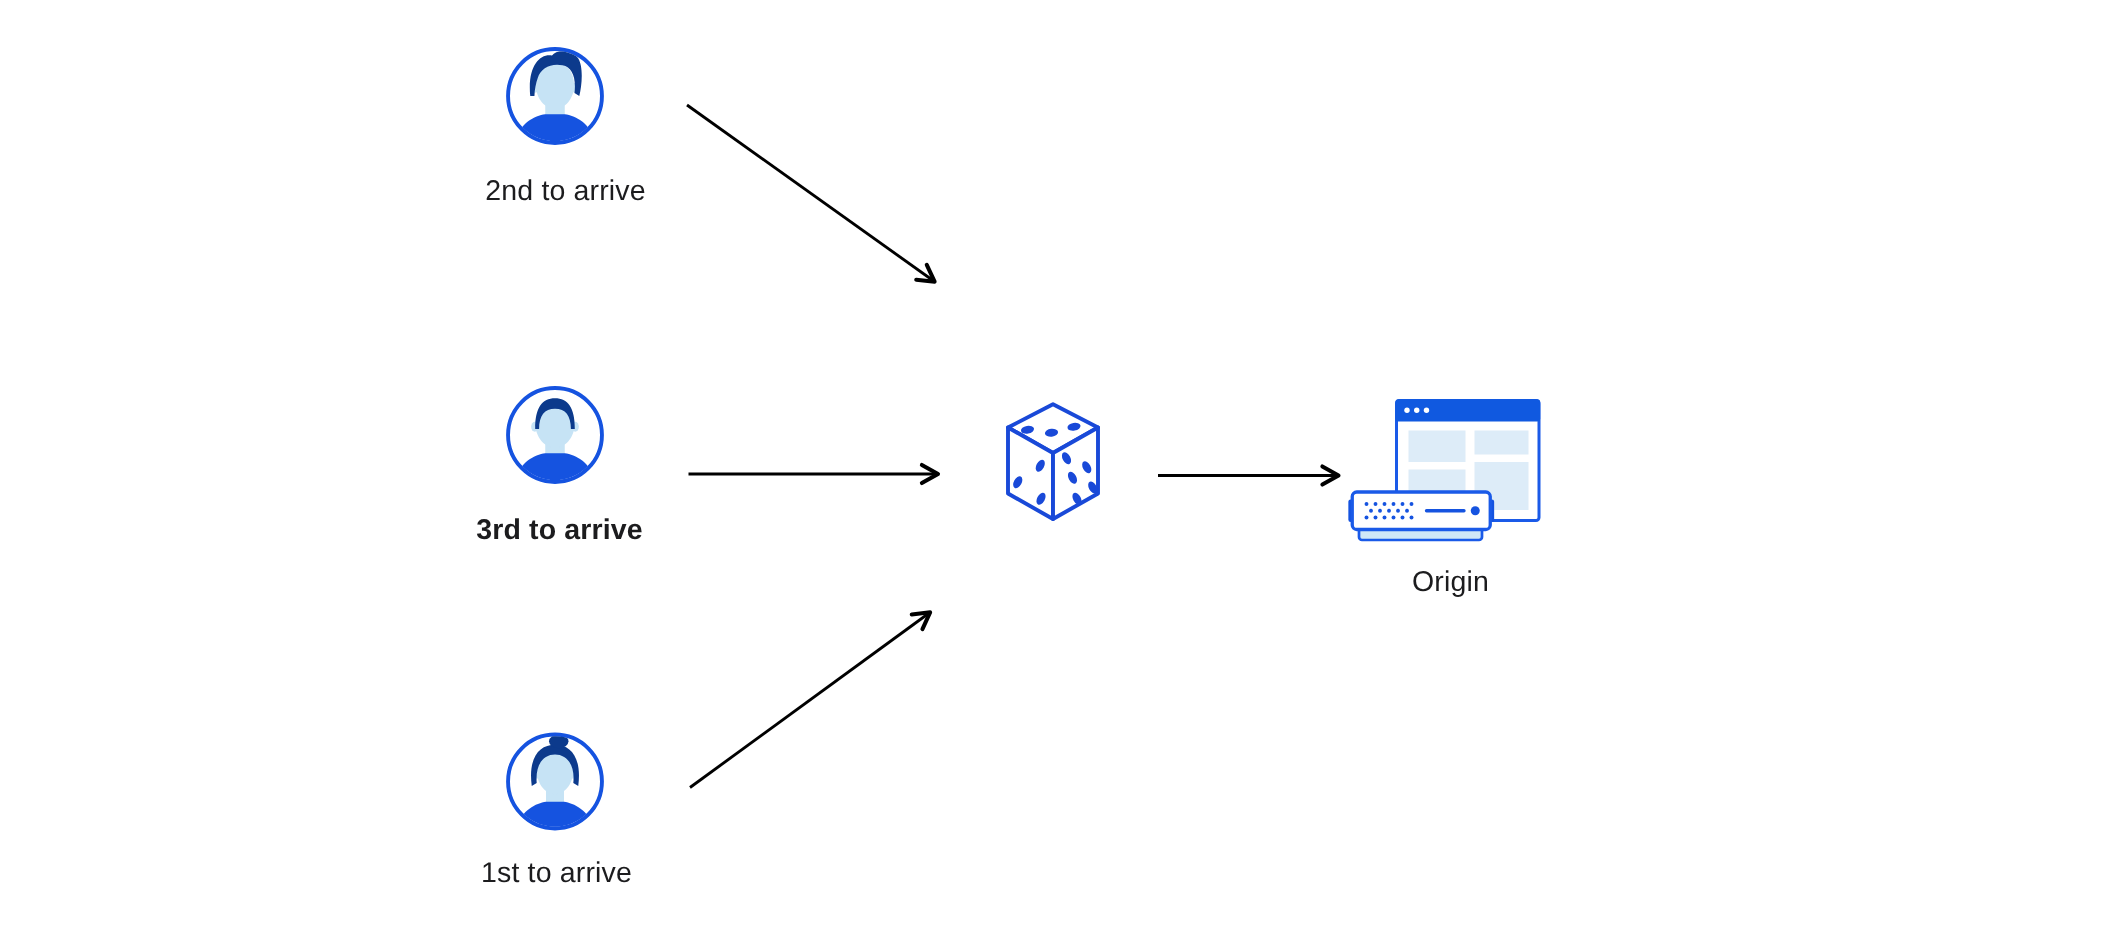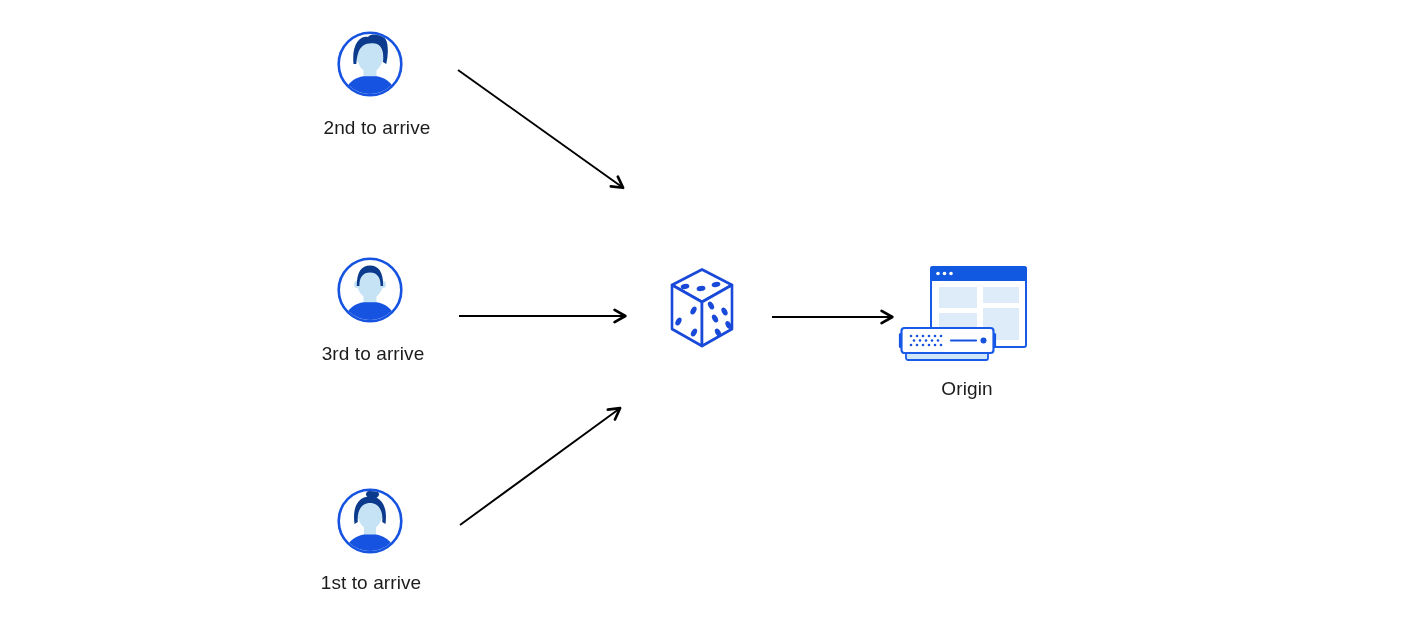--- a/index.html
+++ b/index.html
@@ -94,21 +94,21 @@
           <rect x="26.5" y="34" width="13" height="14" fill="#c6e3f5"></rect>
           <path d="M6 66 C8 52 19 46 26.5 45.2 L39.5 45.2 C47 46 58 52 60 66 Z" fill="#1553e0"></path>
           <path d="M33 10.5 C24.5 10.5 20 17.5 20 26 C20 35 26.5 41.5 33 41.5 C39.5 41.5 46 35 46 26 C46 17.5 41.5 10.5 33 10.5 Z" fill="#c6e3f5"></path>
           <ellipse cx="19.5" cy="27.5" rx="2.4" ry="3.4" fill="#c6e3f5"></ellipse>
           <ellipse cx="46.5" cy="27.5" rx="2.4" ry="3.4" fill="#c6e3f5"></ellipse>
           <path d="M19.8 29 C19.8 14.5 24.5 8.5 33 8.5 C41.5 8.5 46.2 14.5 46.2 29 L43.6 29 C43.6 20 40 15.5 33 15.5 C26 15.5 22.4 20 22.4 29 Z" fill="#0c3a8c"></path>
         </g>
       </svg>
     </span>
   </div>
-  <div class="node-label" style="left:373px; top:343px;">3rd to arrive</div>
+  <div class="node-label" style="left:373px; top:343px;font-weight:bold;">3rd to arrive</div>
 
   <div class="node" style="left:337px; top:488px;">
     <span class="avatar-wrap">
       <svg width="66" height="66" viewBox="0 0 66 66" xmlns="http://www.w3.org/2000/svg">
         <defs>
             <clipPath id="clipC">
               <circle cx="33" cy="33" r="30.1"></circle>
             </clipPath>
           </defs>
         <circle cx="33" cy="33" r="31.3" fill="#ffffff" stroke="#1553e0" stroke-width="2.6"></circle>

